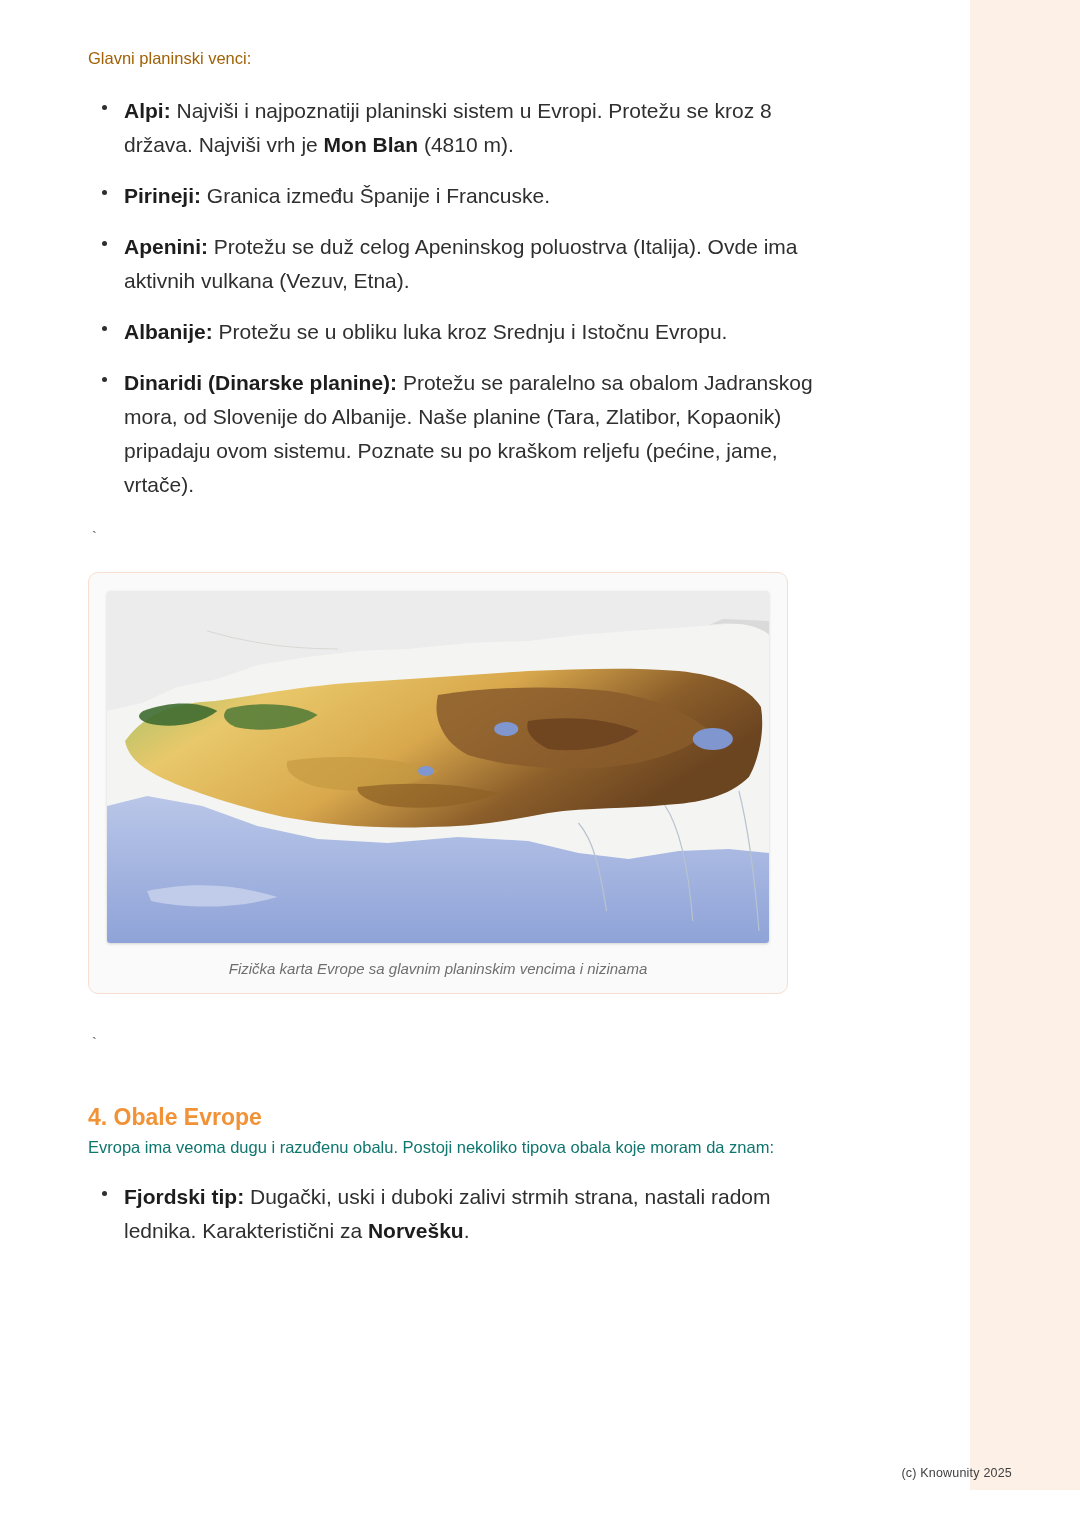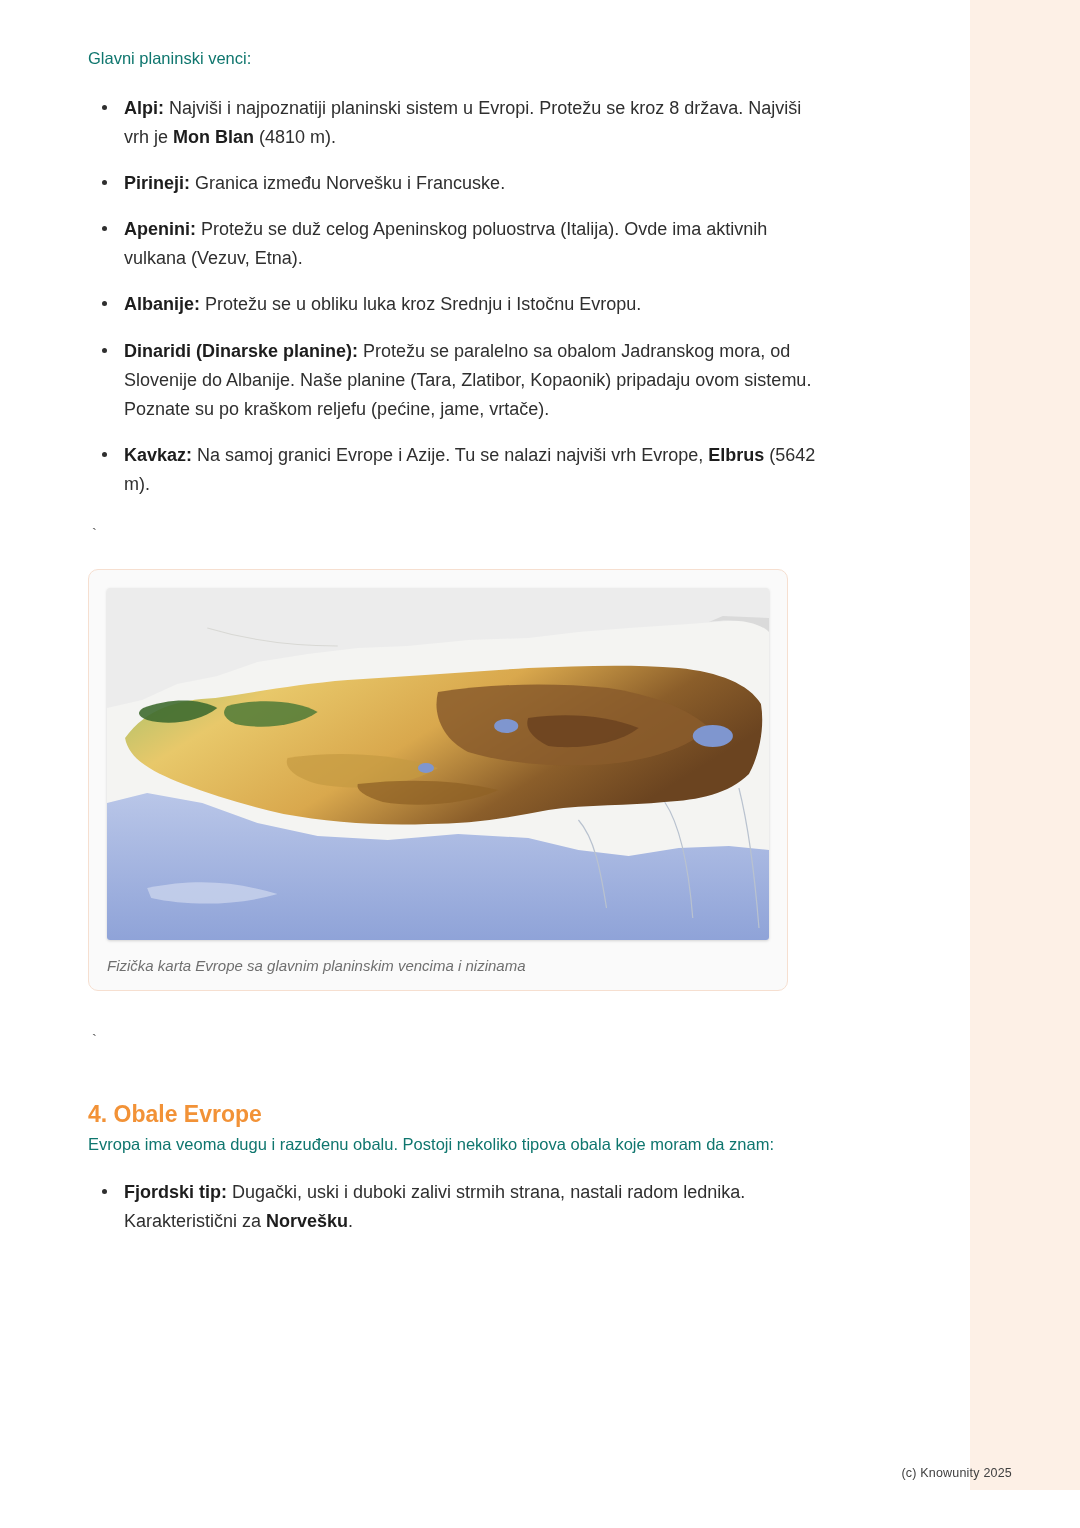--- a/index.html
+++ b/index.html
@@ -39,33 +39,33 @@
   }
   .content {
     position: absolute;
     left: 88px;
     top: 46px;
     width: 740px;
   }
   .intro {
     font-size: 16.5px;
     line-height: 1.55;
-    color: #0f766e;
+    color: #a16207;
     margin: 0 0 22px 0;
   }
   ul.bullets {
     list-style: none;
     margin: 0;
     padding: 0;
   }
   ul.bullets li {
     position: relative;
     padding-left: 36px;
     margin-bottom: 17px;
-    font-size: 18px;
+    font-size: 21px;
     line-height: 1.62;
     color: #2f2f2f;
   }
   ul.bullets li:before {
     content: "";
     position: absolute;
     left: 14px;
     top: 11px;
     width: 5px;
     height: 5px;
@@ -95,21 +95,21 @@
     width: 100%;
     height: 352px;
     background: #f2f2f0;
     border-radius: 3px;
     box-shadow: 0 1px 3px rgba(0,0,0,0.16);
     overflow: hidden;
     position: relative;
   }
   .map-frame svg { display: block; width: 100%; height: 100%; }
   .caption {
-    text-align: left;
+    text-align: center;
     font-style: italic;
     font-size: 15px;
     color: #6f6f6f;
     margin-top: 17px;
     margin-bottom: 2px;
   }
 
   h2.section {
     color: #f29237;
     font-size: 23px;
@@ -143,33 +143,30 @@
 
   <div class="content">
 
     <p class="intro">Glavni planinski venci:</p>
 
     <ul class="bullets">
       <li>
         <span class="b">Alpi:</span><span> Najviši i najpoznatiji planinski sistem u Evropi. Protežu se kroz 8 država. Najviši vrh je </span><span class="b">Mon Blan</span><span> (4810 m).</span>
       </li>
       <li>
-        <span class="b">Pirineji:</span><span> Granica između Norvešku i Francuske.</span>
+        <span class="b">Pirineji:</span><span> Granica između Španije i Francuske.</span>
       </li>
       <li>
         <span class="b">Apenini:</span><span> Protežu se duž celog Apeninskog poluostrva (Italija). Ovde ima aktivnih vulkana (Vezuv, Etna).</span>
       </li>
       <li>
         <span class="b">Albanije:</span><span> Protežu se u obliku luka kroz Srednju i Istočnu Evropu.</span>
       </li>
       <li>
         <span class="b">Dinaridi (Dinarske planine):</span><span> Protežu se paralelno sa obalom Jadranskog mora, od Slovenije do Albanije. Naše planine (Tara, Zlatibor, Kopaonik) pripadaju ovom sistemu. Poznate su po kraškom reljefu (pećine, jame, vrtače).</span>
-      </li>
-      <li>
-        <span class="b">Kavkaz:</span><span> Na samoj granici Evrope i Azije. Tu se nalazi najviši vrh Evrope, </span><span class="b">Elbrus</span><span> (5642 m).</span>
       </li>
     </ul>
 
     <div class="tick tick-1">`</div>
 
     <div class="figure">
       <div class="map-frame">
         <svg viewBox="0 0 660 352" preserveAspectRatio="none">
           <defs>
             <linearGradient id="seaGrad" x1="0" y1="0" x2="0" y2="1">

